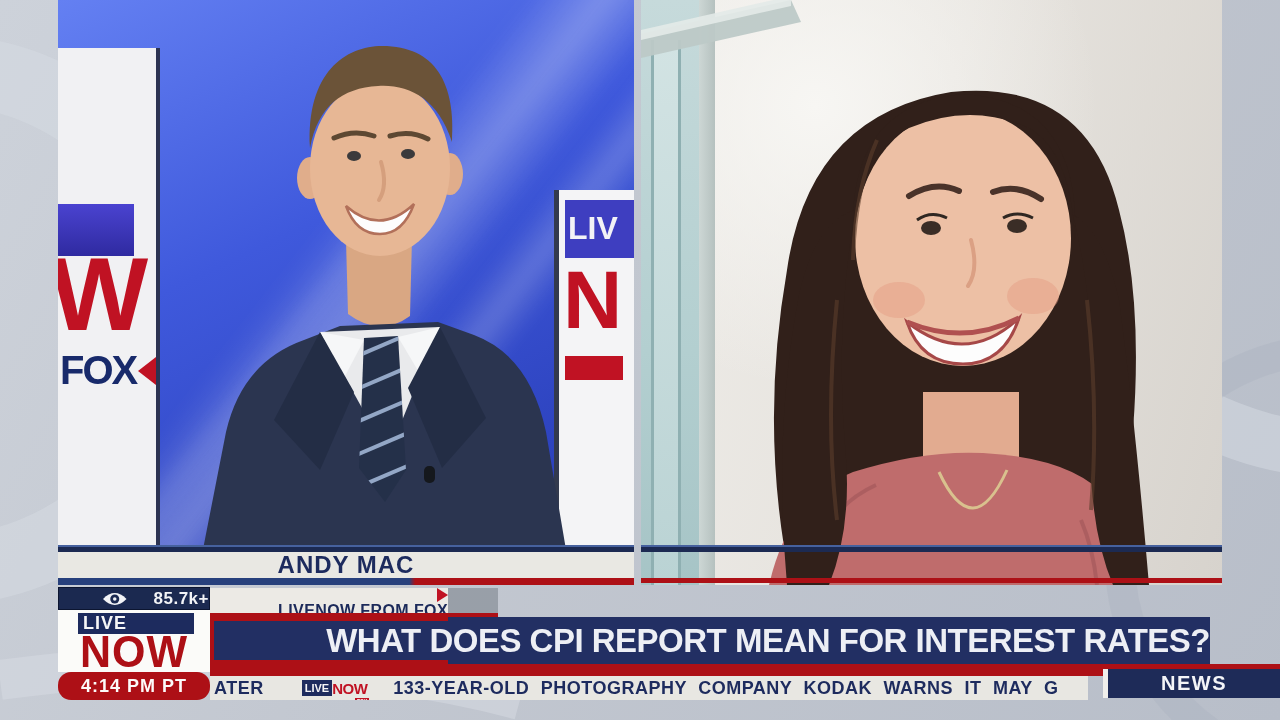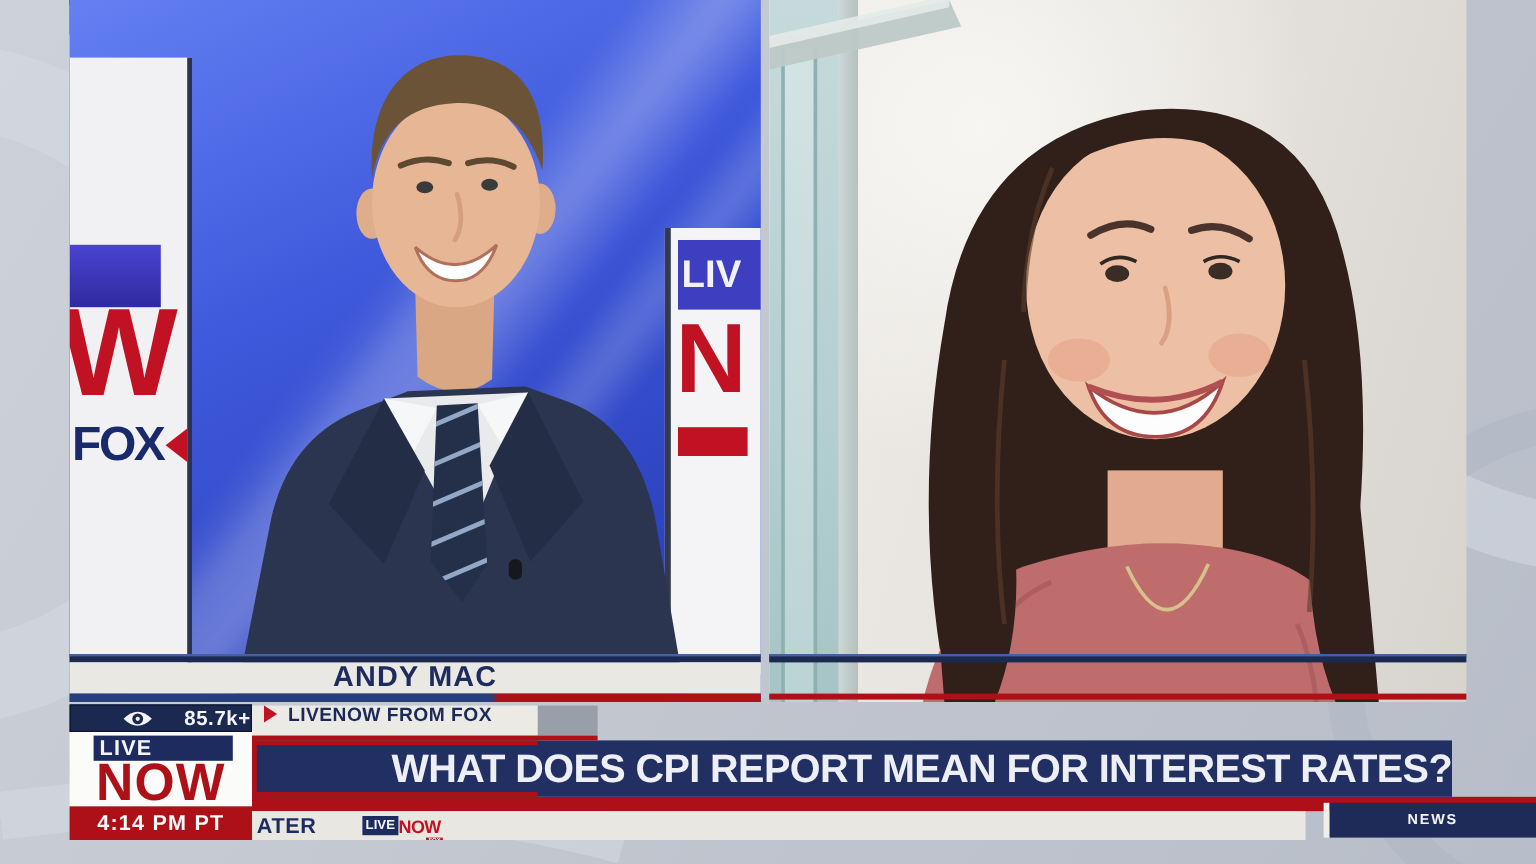--- a/index.html
+++ b/index.html
@@ -75,24 +75,24 @@
   #eye-bar .cnt { color:#f2f3f6; font-size:17px; font-weight:800; letter-spacing:.5px; margin-left:26px; }
   #eye-icon { margin-left:12px; width:26px; height:16px; }
 
   #logo-box { left:58px; top:610px; width:152px; height:62px; background:#fbfbf9; z-index:10; }
   #logo-live { position:absolute; left:20px; top:3px; width:116px; height:21px; background:#1d2b5e;
     color:#f6f6f8; font-size:18px; font-weight:800; letter-spacing:1px; line-height:21px; padding-left:5px; }
   #logo-now { position:absolute; left:0; top:20px; width:152px; text-align:center;
     color:#ad1016; font-size:43px; font-weight:900; letter-spacing:1px; line-height:44px; transform:scaleY(1.02); }
 
   #time-bar { left:58px; top:672px; width:152px; height:28px; background:#ad1016; z-index:10;
-    color:#fdfbfa; font-size:18px; font-weight:800; letter-spacing:1px; text-align:center; line-height:28px; }
+    color:#fdfbfa; font-size:18px; font-weight:800; letter-spacing:1px; text-align:center; line-height:28px;border-radius:13px; }
 
   #show-tab { left:210px; top:588px; width:238px; height:25px; background:#eceae5;
-    display:flex; align-items:flex-start; z-index:10; }
+    display:flex; align-items:flex-end; z-index:10;flex-direction:column; }
   #tab-play { width:0; height:0; border-top:7px solid transparent; border-bottom:7px solid transparent;
     border-left:11px solid #c01223; margin-left:10px; }
   #tab-label { color:#1c2a5a; font-size:16px; font-weight:800; letter-spacing:.4px; margin-left:9px; white-space:nowrap; }
   #tab-ext { left:448px; top:588px; width:50px; height:25px; background:rgba(141,147,156,.78); z-index:9; }
   #tab-underline { left:210px; top:613px; width:288px; height:4px; background:#ad1016; z-index:10; }
 
   #headline-bar { left:210px; top:617px; width:1000px; height:47px; background:#222f63; z-index:8;
     color:#edeff5; font-size:33px; font-weight:800; letter-spacing:-.5px; line-height:47px;
     padding-left:18px; white-space:nowrap; overflow:hidden;text-align:right; }
   #headline-frame { left:210px; top:617px; width:238px; height:47px; border:4px solid #ad1016;
@@ -106,21 +106,21 @@
   #ticker-bar .tk-part { margin-left:4px; }
   #tk-logo { display:inline-flex; align-items:center; margin:0 26px 0 38px; position:relative; }
   #tk-live { background:#1d2b5e; color:#f4f4f6; font-size:11px; font-weight:800; padding:2px 3px; letter-spacing:0; }
   #tk-nowwrap { position:relative; display:inline-block; }
   #tk-now { color:#c01223; font-size:15px; font-weight:900; letter-spacing:-.5px; }
   #tk-fox { position:absolute; right:-2px; bottom:-5px; background:#c01223; color:#fff;
     font-size:5px; font-weight:700; padding:0 2px; line-height:6px; letter-spacing:0; }
 
   #news-strip { left:1103px; top:669px; width:5px; height:29px; background:#f0efeb; z-index:11; }
   #news-badge { left:1108px; top:669px; width:172px; height:29px; background:#1e2b58; z-index:11;
-    color:#f4f5f8; font-size:12px; font-weight:800; letter-spacing:1.5px; text-align:center; line-height:29px; }
+    color:#f4f5f8; font-size:20px; font-weight:800; letter-spacing:1.5px; text-align:center; line-height:29px; }
 </style>
 </head>
 <body>
 
 <div id="stage">
 
   <svg id="swirls" viewBox="0 0 1280 720">
     <circle cx="-60" cy="320" r="250" fill="none" stroke="#d6dbe2" stroke-width="70" opacity="0.55"></circle>
     <circle cx="1340" cy="150" r="300" fill="none" stroke="#d2d7df" stroke-width="55" opacity="0.6"></circle>
     <circle cx="1330" cy="560" r="210" fill="none" stroke="#aeb4c0" stroke-width="30" opacity="0.45"></circle>
@@ -283,18 +283,19 @@
 
   <div id="ticker-bar" class="abs">
     <span class="tk-part">ATER</span>
     <span id="tk-logo">
       <span id="tk-live">LIVE</span>
       <span id="tk-nowwrap">
         <span id="tk-now">NOW</span>
         <span id="tk-fox">FOX</span>
       </span>
     </span>
+    <span>133-YEAR-OLD PHOTOGRAPHY COMPANY KODAK WARNS IT MAY G</span>
   </div>
 
   <div id="news-strip" class="abs"></div>
   <div id="news-badge" class="abs">NEWS</div>
 
 </div>
 
 </body></html>

